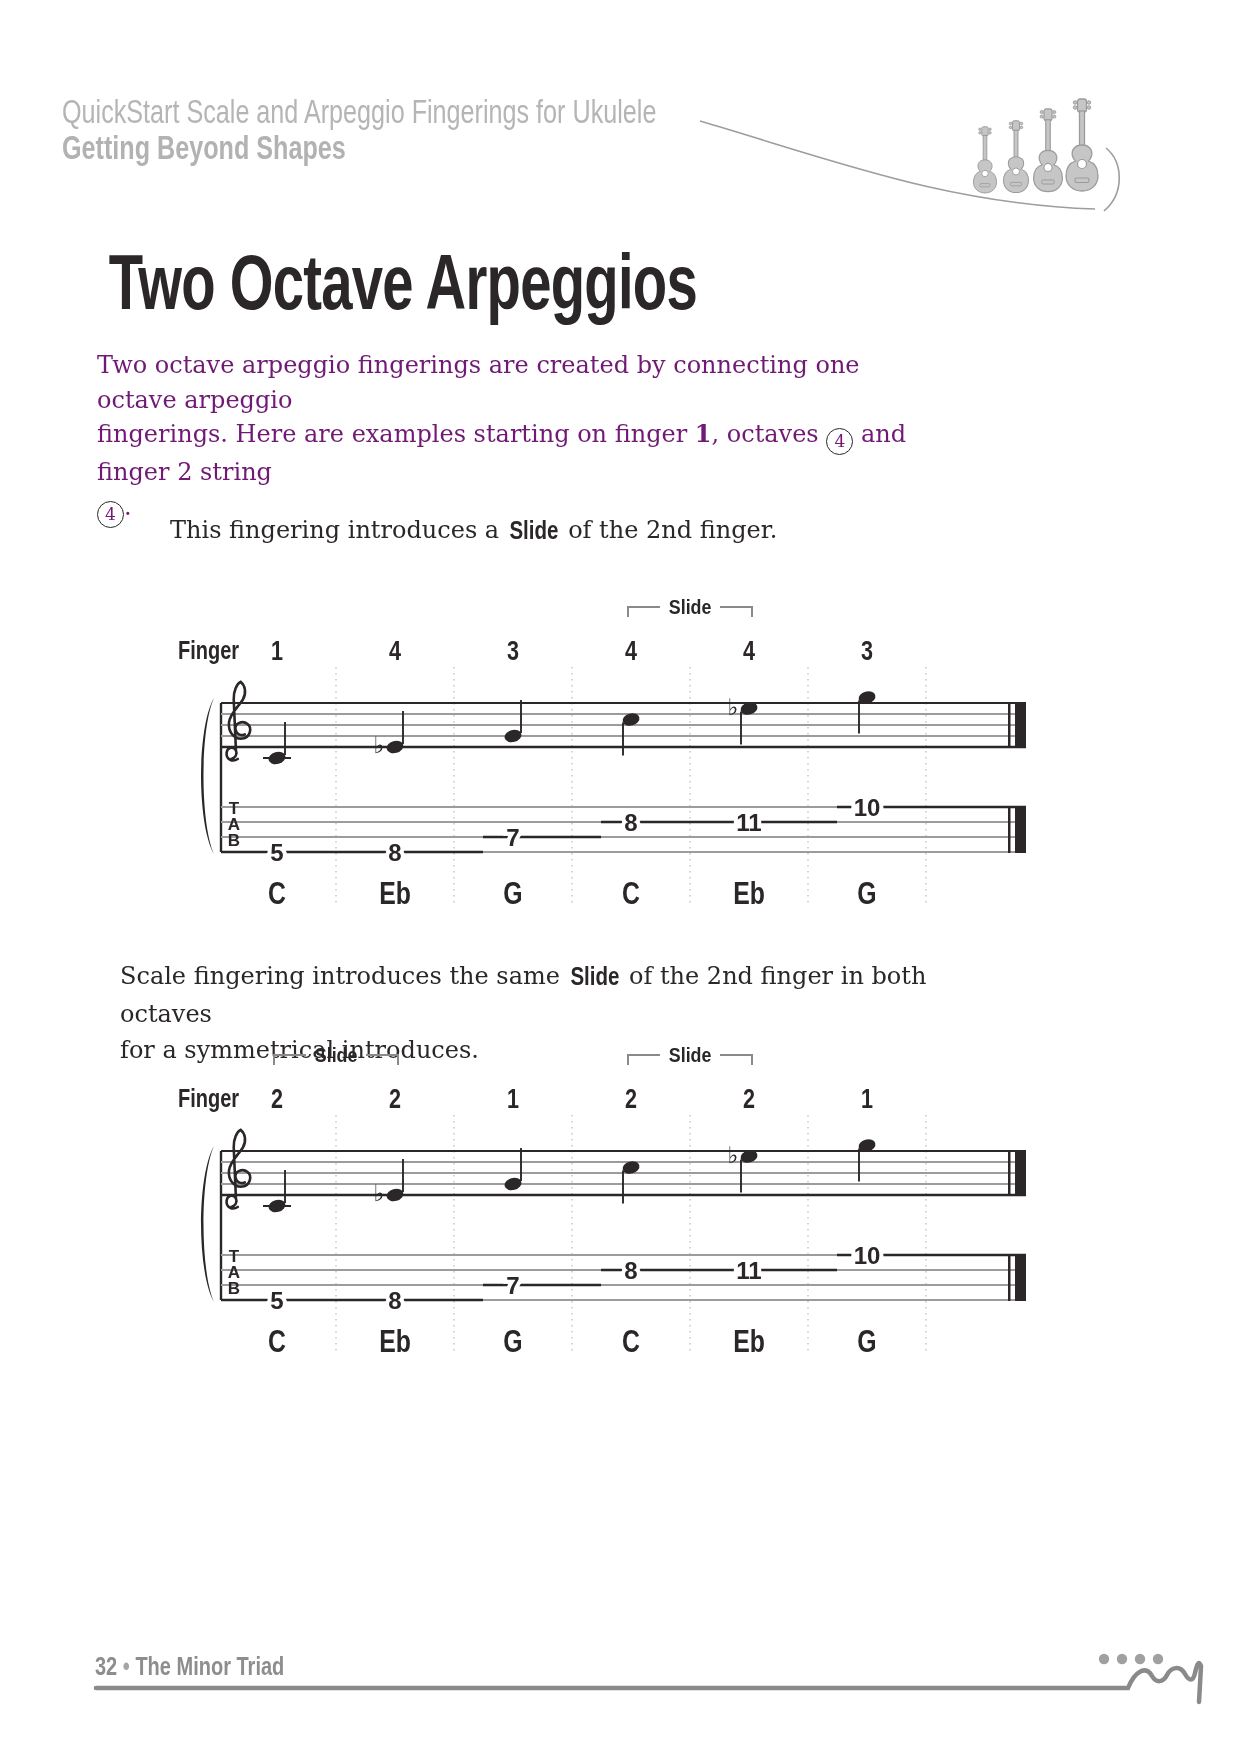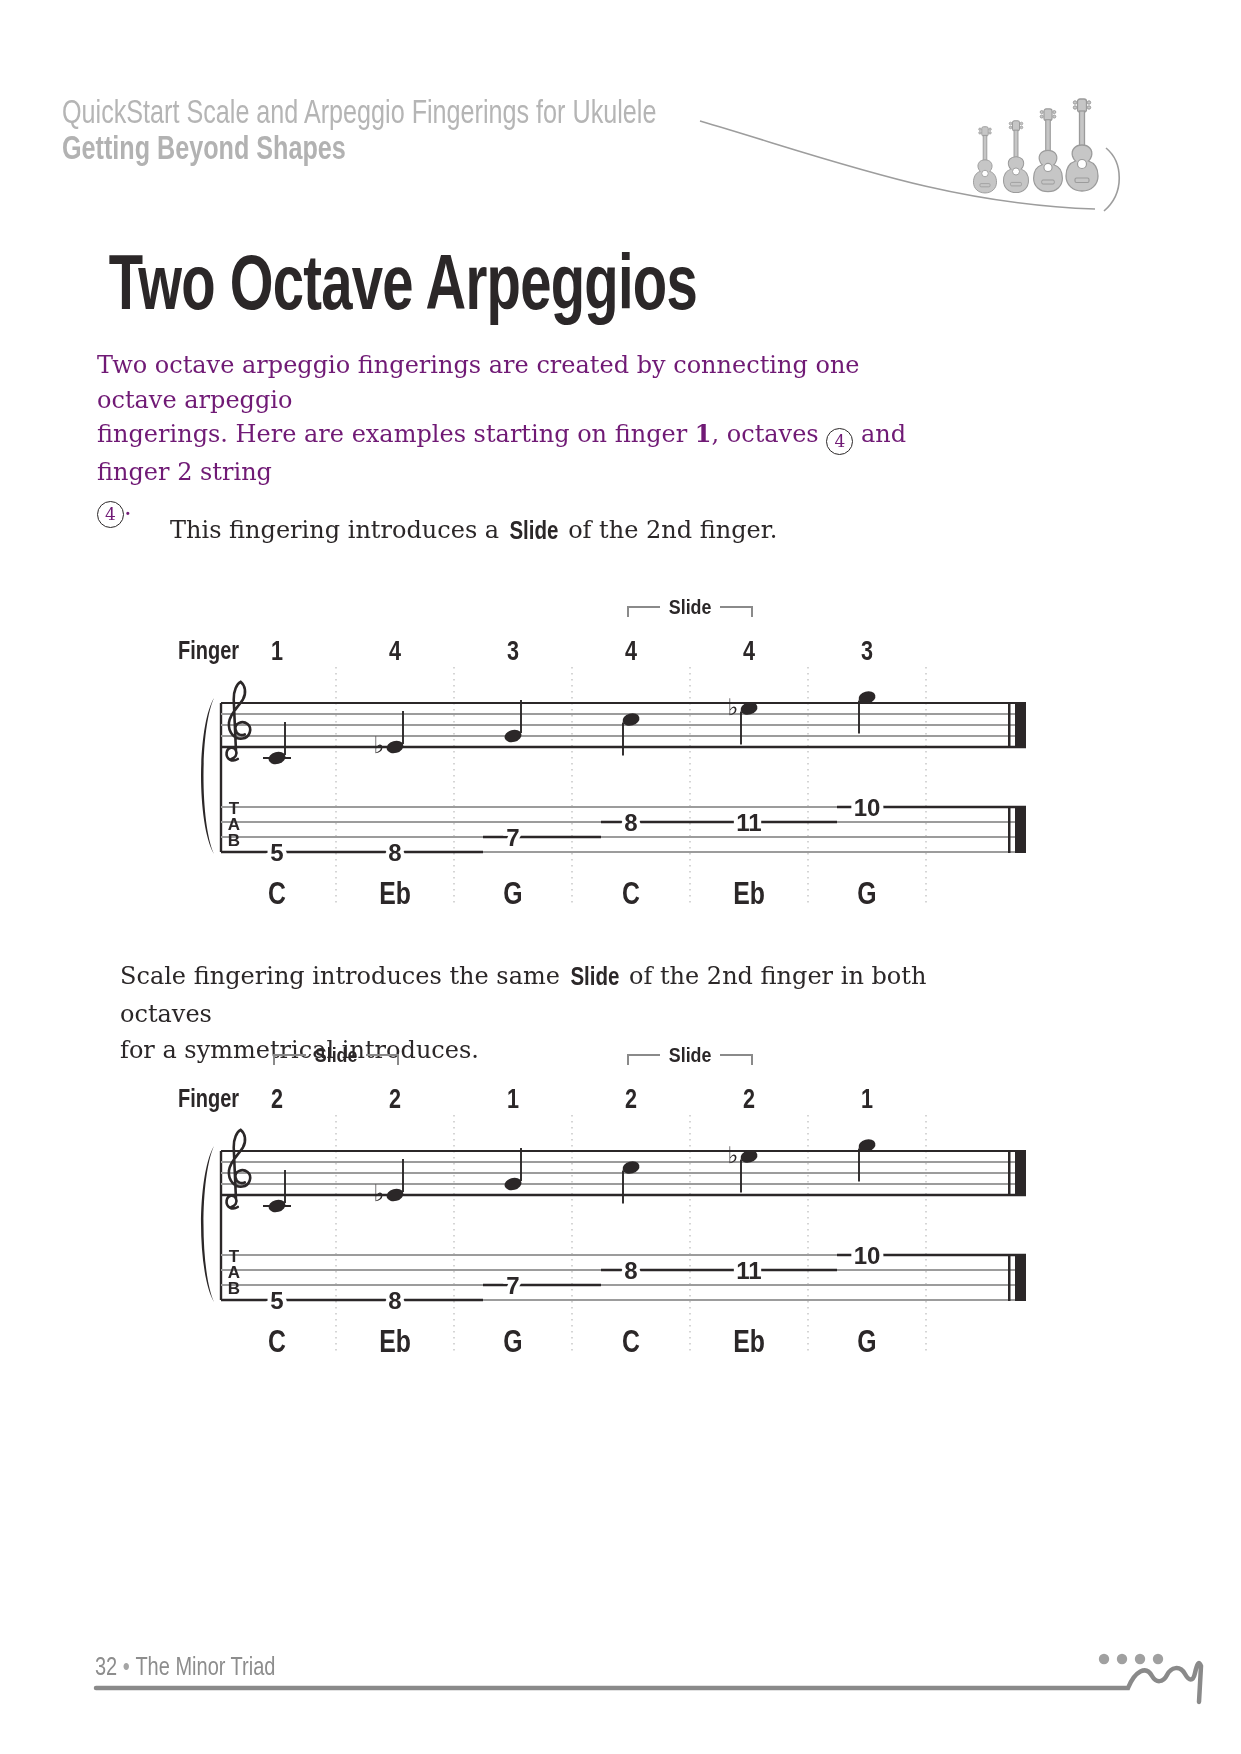--- a/index.html
+++ b/index.html
@@ -55,21 +55,21 @@
             display:inline-block;transform:scaleX(.85);color:#2b2728;}
   .sys-svg{position:absolute;left:0;top:55px;}
 
   svg text{font-family:"Liberation Sans",sans-serif;}
   .tab-letter{font-weight:bold;font-size:17px;fill:#2b2728;text-anchor:middle;}
   .tabnum{font-weight:bold;font-size:24px;fill:#2b2728;stroke:#fff;stroke-width:8px;
           paint-order:stroke;text-anchor:middle;}
   .flat-glyph{font-family:"DejaVu Sans",sans-serif;font-size:23px;fill:#2b2728;text-anchor:middle;}
 
   
-  .footer-text{position:absolute;left:95px;top:1652px;font-weight:normal;font-size:25px;
+  .footer-text{position:absolute;left:95px;top:1652px;font-weight:bold;font-size:25px;
                color:#8d8d8d;}
   .footer-text .condx{transform:scaleX(.8);}
   .footer-art{position:absolute;left:80px;top:1640px;}
 </style>
 </head>
 <body>
 
 <div class="page">
 
   <div class="series-title">

